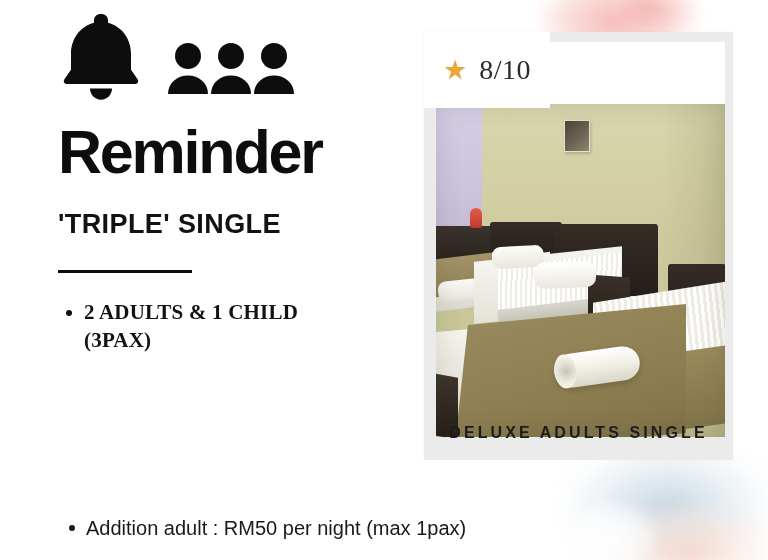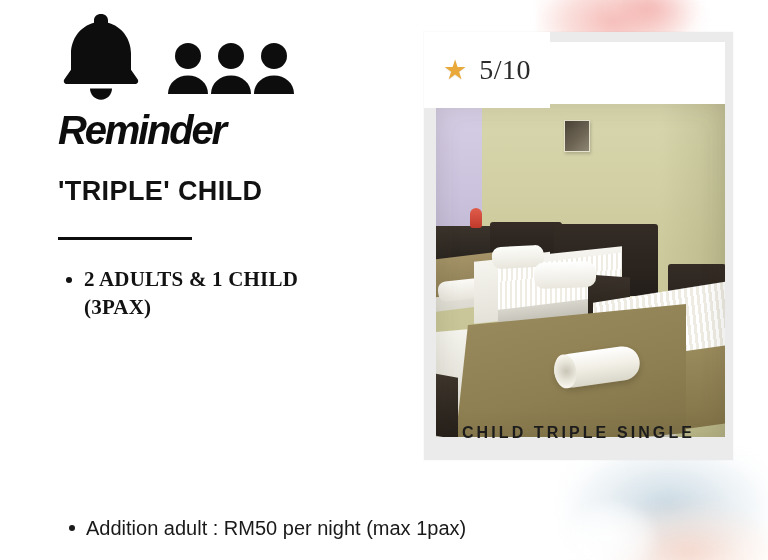--- a/index.html
+++ b/index.html
@@ -65,28 +65,27 @@
     display: flex;
     align-items: flex-end;
     gap: 22px;
     height: 92px;
   }
   .bell-icon { display: block; }
   .people-icon { display: block; margin-bottom: 6px; }
 
   .title {
     font-family: "Liberation Sans", sans-serif;
-    font-size: 40px;
+    font-size: 61px;
     font-weight: 700;
     letter-spacing: -2.2px;
     color: #0d0d0d;
     line-height: 1;
-    margin-top: 4px;
+    margin-top: 16px;
     white-space: nowrap;
-    font-style: italic;
   }
   .subtitle {
     font-size: 27px;
     font-weight: 700;
     letter-spacing: 0.4px;
     color: #121212;
     margin-top: 26px;
     white-space: nowrap;
   }
   .divider {
@@ -419,21 +418,21 @@
           <circle cx="65" cy="16" r="13" fill="#0d0d0d"></circle>
           <path fill="#0d0d0d" d="M45 54c0-11 9-18.5 20-18.5S85 43 85 54H45z"></path>
           <circle cx="108" cy="16" r="13" fill="#0d0d0d"></circle>
           <path fill="#0d0d0d" d="M88 54c0-11 9-18.5 20-18.5S128 43 128 54H88z"></path>
         </svg>
       </span>
     </div>
 
     <div class="title">Reminder</div>
 
-    <div class="subtitle">'TRIPLE' CHILD</div>
+    <div class="subtitle">'TRIPLE' SINGLE</div>
 
     <div class="divider"></div>
 
     <ul class="bullet-list">
       <li>2 ADULTS &amp; 1 CHILD (3PAX)</li>
     </ul>
   </div>
 
   <div class="photo-card">
 
@@ -468,24 +467,24 @@
       <div class="fg-mattress"></div>
       <div class="fg-runner"></div>
       <div class="fg-towel"></div>
       <div class="fg-frame-left"></div>
 
       <div class="photo-vignette"></div>
     </div>
 
     <div class="rating-badge">
       <span class="star-glyph">★</span>
-      <span class="rating-text">5/10</span>
+      <span class="rating-text">8/10</span>
     </div>
 
-    <div class="photo-caption">CHILD TRIPLE SINGLE</div>
+    <div class="photo-caption">DELUXE ADULTS SINGLE</div>
   </div>
 
   <div class="notes">
     <ul class="notes-list">
       <li>Addition adult : RM50 per night (max 1pax)</li>
     </ul>
   </div>
 
 </div>
 

